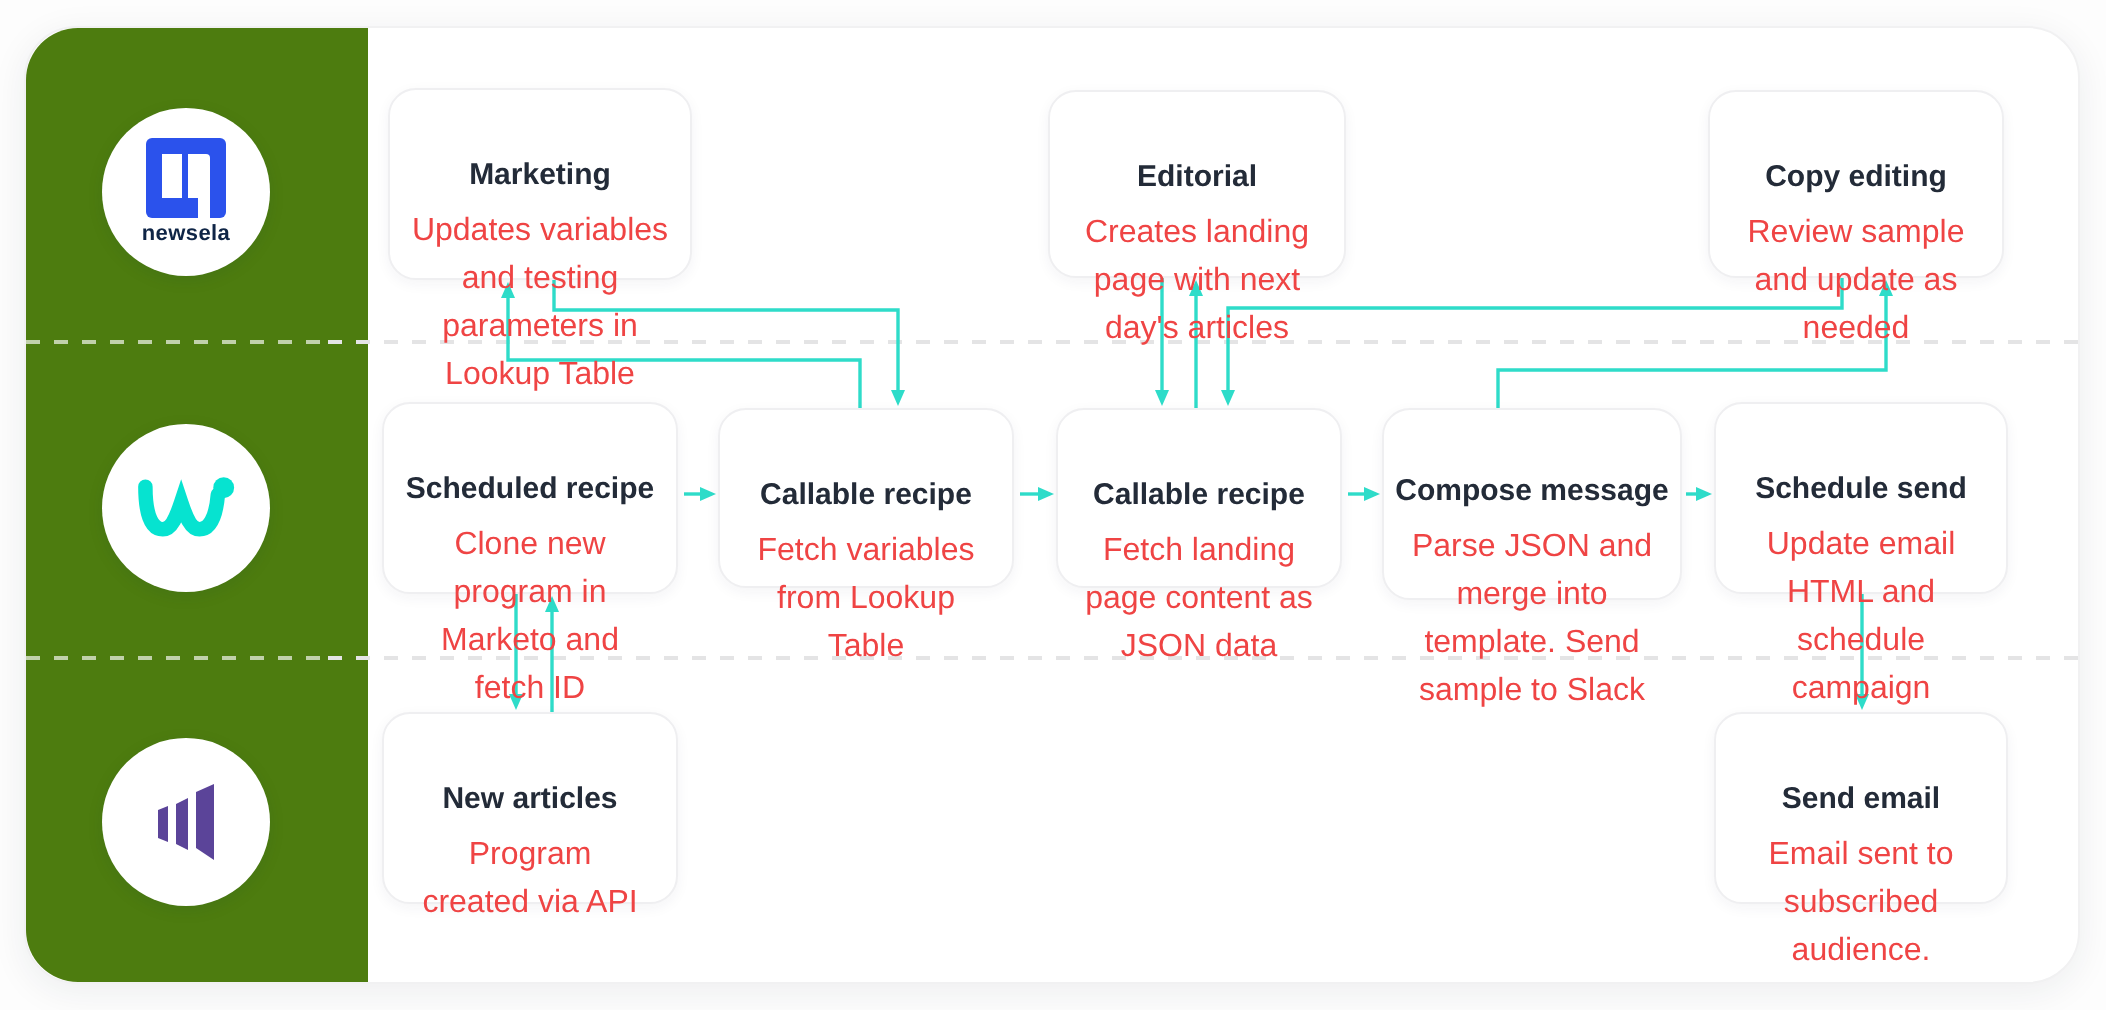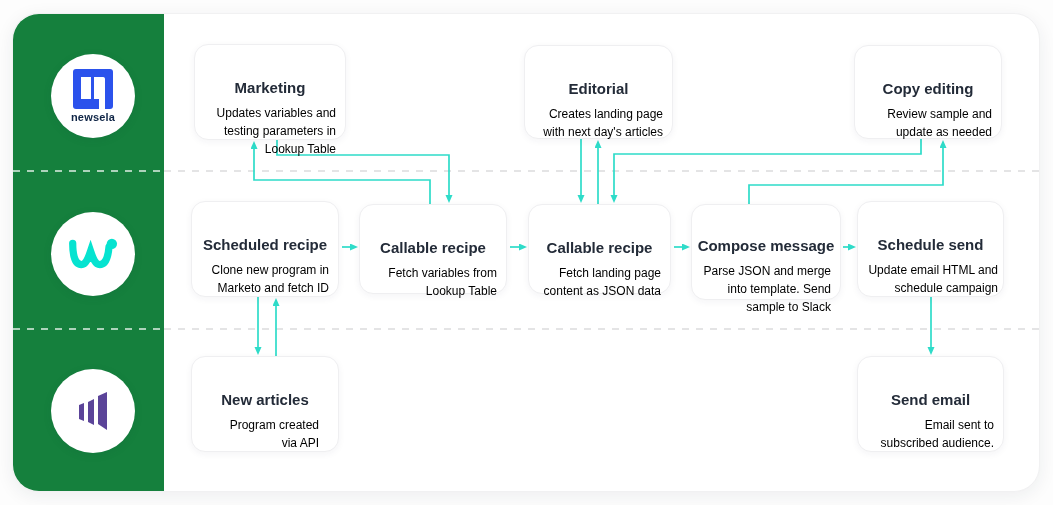--- a/index.html
+++ b/index.html
@@ -1,26 +1,26 @@
 <!DOCTYPE html>
 <html><head>
 <meta charset="utf-8">
 <style>
   html,body{margin:0;padding:0;background:#fdfdfd;}
   .stage{position:relative;width:1053px;height:505px;font-family:"Liberation Sans","DejaVu Sans",sans-serif;overflow:hidden;}
   .card{position:absolute;left:12px;top:13px;width:1028px;height:479px;background:#ffffff;border-radius:26px;
         box-shadow:0 4px 18px rgba(25,40,60,.07);border:1px solid #f1f1f2;box-sizing:border-box;}
-  .sidebar{position:absolute;left:0;top:0;bottom:0;width:151px;background:#15803d;border-radius:26px 0 0 26px;}
+  .sidebar{position:absolute;left:0;top:0;bottom:0;width:171px;background:#4d7c0f;border-radius:26px 0 0 26px;}
   .logo-circle{position:absolute;left:38px;width:84px;height:84px;background:#fff;border-radius:50%;
         box-shadow:0 2px 8px rgba(0,60,55,.10);display:flex;flex-direction:column;align-items:center;justify-content:center;}
   .newsela-word{font-size:11px;font-weight:700;color:#0F2546;letter-spacing:.2px;margin-top:2px;}
   .node{position:absolute;background:#fff;border:1px solid #efeff1;border-radius:14px;
         box-shadow:0 2px 7px rgba(30,45,70,.05);text-align:center;box-sizing:border-box;padding-top:17px;}
   .node-title{font-size:15px;font-weight:600;color:#232B38;margin-bottom:8px;margin-top:17px;}
-  .node-desc{font-size:12px;line-height:1.5;color:#000000;padding:0 9px;text-align:right;}
+  .node-desc{font-size:16px;line-height:1.5;color:#ef4444;padding:0 9px;}
   .node-desc.narrow{max-width:108px;margin:4px auto;padding:0;}
   svg.overlay{position:absolute;left:0;top:0;pointer-events:none;}
   .edge{fill:none;stroke:#2EDCC9;stroke-width:1.7;}
   .divider-white{stroke:rgba(255,255,255,.65);stroke-width:2;stroke-dasharray:7 7;}
   .divider-gray{stroke:#e4e4e5;stroke-width:2;stroke-dasharray:7 7;}
 </style>
 </head>
 <body>
 
 <div class="stage">

